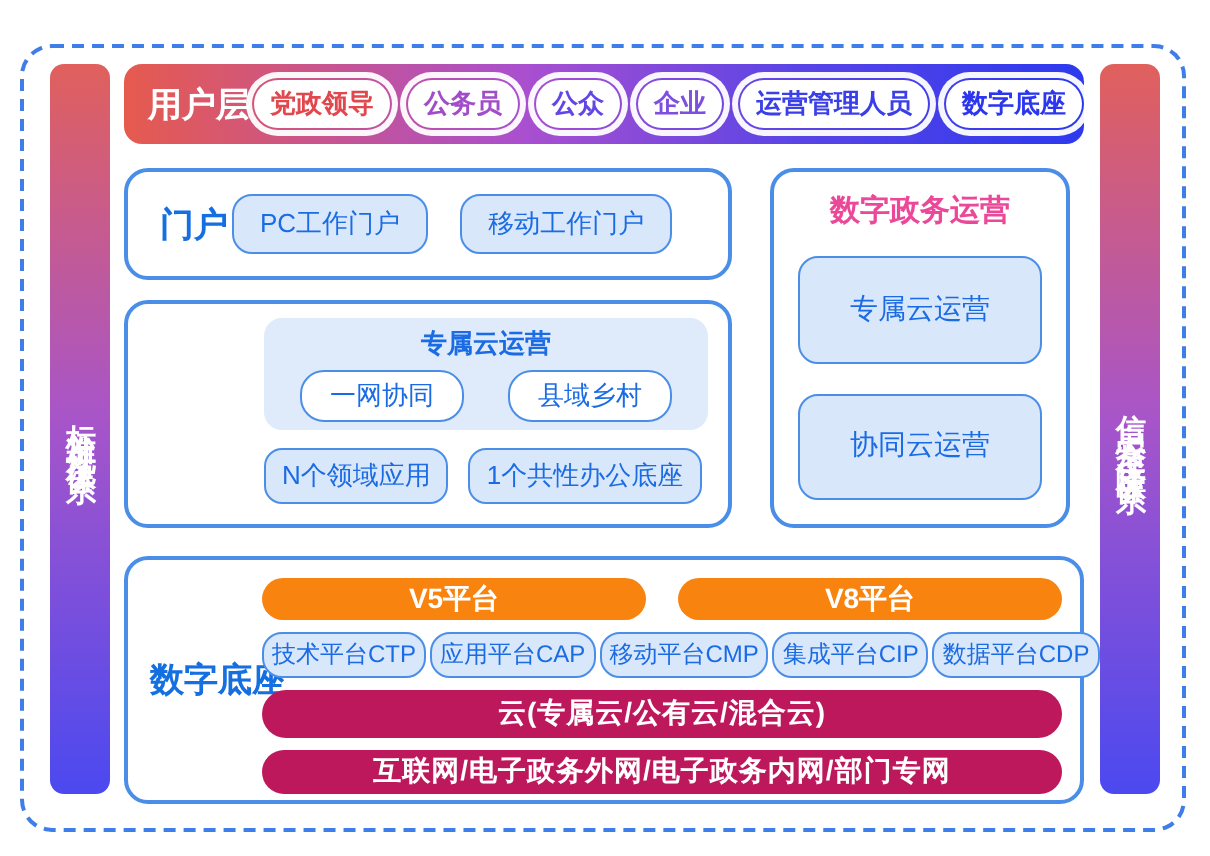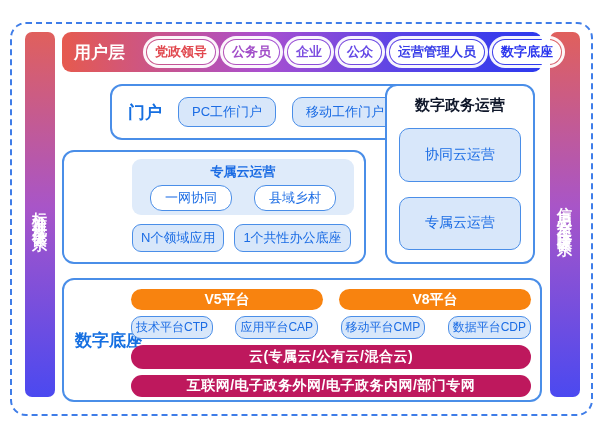--- a/index.html
+++ b/index.html
@@ -32,21 +32,21 @@
     color: #fff; font-weight: bold; font-size: 15px;
     letter-spacing: 5px; line-height: 1;
   }
   
   .user-bar {
     position: absolute; left: 62px; top: 32px;
     width: 480px; height: 40px;
     border-radius: 9px;
     background: linear-gradient(90deg, #e65a4e 0%, #a94fd0 42%, #5a44e6 70%, #2c39ee 100%);
     display: flex; align-items: center;
-    padding: 0 8px 0 12px; gap: 20px;
+    padding: 0 8px 0 12px; gap: 0;
   }
   .user-label { color:#fff; font-weight:bold; font-size:17px; white-space:nowrap; }
   .user-pills { display:flex; flex:1; justify-content:space-between; gap:5px; align-items:center; }
   .user-pill {
     background:#fff; background-clip: padding-box;
     border: 2px solid transparent;
     box-shadow: 0 0 0 2px rgba(255,255,255,0.95);
     border-radius: 15px;
     padding: 3px 8px;
     font-size: 13px; font-weight: bold; white-space: nowrap;
@@ -63,30 +63,30 @@
   .lb-btn {
     background:#d8e7fa;
     border: 1.5px solid #4a8ee8;
     border-radius: 10px;
     color:#1b6ce4; font-size:13px;
     padding: 5px 13px; white-space:nowrap; text-align:center;
   }
   
   .portal-box {
     left: 62px; top: 84px; width: 304px; height: 56px;
-    display:flex; align-items:center; padding: 0 16px; gap: 16px; margin-left: 48px;
+    display:flex; align-items:center; padding: 0 16px; gap: 2px;
   }
   .portal-items { display:flex; gap:16px; }
   
   .ops-box {
     left: 385px; top: 84px; width: 150px; height: 180px;
     display:flex; flex-direction:column; align-items:center;
     padding: 10px 12px 12px;
   }
-  .ops-title { color:#0f172a; font-weight:bold; font-size:15px; }
+  .ops-title { color:#ec4899; font-weight:bold; font-size:15px; }
   .ops-items { display:flex; flex-direction:column; gap:15px; margin-top:13px; width:100%; flex:1; }
   .ops-btn {
     flex:1; display:flex; align-items:center; justify-content:center;
     background:#d8e7fa; border:1.5px solid #4a8ee8; border-radius:10px;
     color:#1b6ce4; font-size:14px;
   }
   
   .app-box { left: 62px; top: 150px; width: 304px; height: 114px; }
   .app-label { position:absolute; left:14px; top:50%; transform:translateY(-50%); }
   .core-panel {
@@ -141,40 +141,40 @@
 
   <div class="pillar right">
     <span class="pillar-label">信息安全保障体系</span>
   </div>
 
   <div class="user-bar">
     <span class="user-label">用户层</span>
     <div class="user-pills">
       <span class="user-pill" style="color: rgb(225, 72, 78);">党政领导</span>
       <span class="user-pill" style="color: rgb(161, 76, 200);">公务员</span>
+      <span class="user-pill" style="color: rgb(99, 71, 230);">公众</span>
       <span class="user-pill" style="color: rgb(125, 79, 224);">企业</span>
-      <span class="user-pill" style="color: rgb(99, 71, 230);">公众</span>
       <span class="user-pill" style="color: rgb(58, 63, 232);">运营管理人员</span>
       <span class="user-pill" style="color: rgb(43, 54, 238);">数字底座</span>
     </div>
   </div>
 
   <div class="box portal-box">
     <span class="section-label">门户</span>
     <div class="portal-items">
       <span class="lb-btn">PC工作门户</span>
       <span class="lb-btn">移动工作门户</span>
     </div>
   </div>
 
   <div class="box ops-box">
     <span class="ops-title">数字政务运营</span>
     <div class="ops-items">
+      <div class="ops-btn">专属云运营</div>
       <div class="ops-btn">协同云运营</div>
-      <div class="ops-btn">专属云运营</div>
     </div>
   </div>
 
   <div class="box app-box">
     <div class="core-panel">
       <span class="core-title">专属云运营</span>
       <div class="core-row">
         <span class="core-btn">一网协同</span>
         <span class="core-btn">县域乡村</span>
       </div>
@@ -189,20 +189,21 @@
     <span class="section-label base-label">数字底座</span>
     <div class="base-content">
       <div class="platform-row">
         <div class="platform-bar">V5平台</div>
         <div class="platform-bar">V8平台</div>
       </div>
       <div class="sub-row">
         <span class="sub-pill">技术平台CTP</span>
         <span class="sub-pill">应用平台CAP</span>
         <span class="sub-pill">移动平台CMP</span>
+        <span class="sub-pill">集成平台CIP</span>
         <span class="sub-pill">数据平台CDP</span>
       </div>
       <div class="deep-bar">云(专属云/公有云/混合云)</div>
       <div class="deep-bar network">互联网/电子政务外网/电子政务内网/部门专网</div>
     </div>
   </div>
 
 </div>
 
 </body></html>

